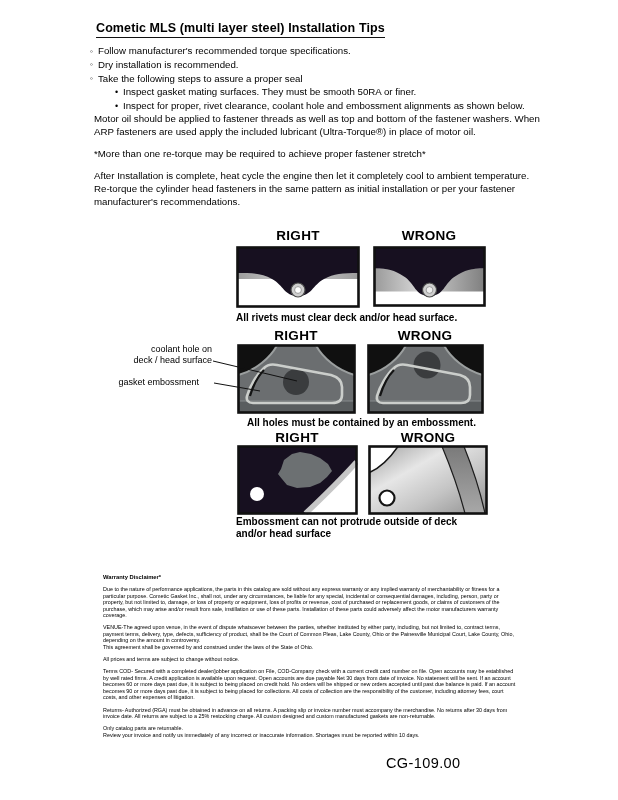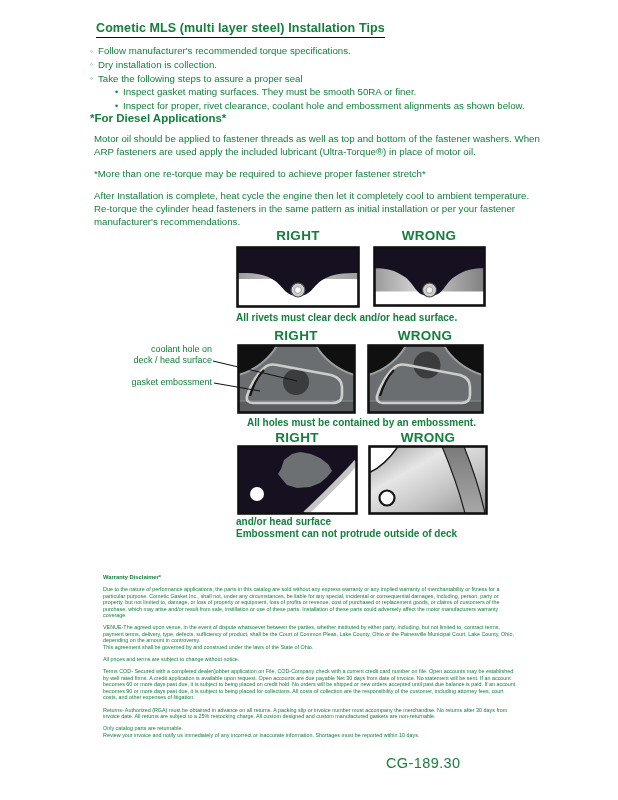--- a/index.html
+++ b/index.html
@@ -1,18 +1,18 @@
 <!DOCTYPE html>
 <html><head>
 <meta charset="utf-8">
 <style>
   html,body { margin:0; padding:0; background:#ffffff; }
   .page {
     position:relative; width:618px; height:800px; margin:0 auto;
-    background:#ffffff; color:#15803d;
+    background:#ffffff; color:#000000;
     font-family:"Liberation Sans", sans-serif;
     overflow:hidden;
   }
   .title {
     position:absolute; left:96px; top:21px;
     font-size:12.5px; font-weight:bold;
     border-bottom:1.6px solid #111; padding-bottom:2px;
     letter-spacing:0.1px;
   }
   .tips { position:absolute; left:90px; top:44px; width:445px; font-size:9.7px; line-height:13.3px; }
@@ -48,38 +48,37 @@
 
   <div class="title">Cometic MLS (multi layer steel) Installation Tips</div>
 
   <div class="tips">
     <div class="tip">
       <span class="b">◦</span>
       <span>Follow manufacturer's recommended torque specifications.</span>
     </div>
     <div class="tip">
       <span class="b">◦</span>
-      <span>Dry installation is collection.</span>
+      <span>Dry installation is recommended.</span>
     </div>
     <div class="tip">
       <span class="b">◦</span>
       <span>Take the following steps to assure a proper seal</span>
     </div>
     <div class="tip sub">
       <span class="b">•</span>
       <span>Inspect gasket mating surfaces.  They must be smooth 50RA or finer.</span>
     </div>
     <div class="tip sub">
       <span class="b">•</span>
       <span>Inspect for proper, rivet clearance, coolant hole and embossment alignments as shown below.</span>
     </div>
   </div>
 
   <div class="diesel">
-    <div class="h">*For Diesel Applications*</div>
     <p>Motor oil should be applied to fastener threads as well as top and bottom of the fastener washers. When ARP fasteners are used apply the included lubricant (Ultra-Torque®) in place of motor oil.</p>
     <p>*More than one re-torque may be required to achieve proper fastener stretch*</p>
     <p>After Installation is complete, heat cycle the engine then let it completely cool to ambient temperature. Re-torque the cylinder head fasteners in the same pattern as initial installation or per your fastener manufacturer's recommendations.</p>
   </div>
 
   <div class="panel-label" style="left:298px; top:228px;">RIGHT</div>
   <div class="panel-label" style="left:429px; top:228px;">WRONG</div>
 
   <div class="panel" style="left:236px; top:246px;">
     <svg width="124" height="62" viewBox="0 0 124 62">
@@ -119,21 +118,21 @@
 
   <div class="caption" style="left:236px; top:312px;text-align:right;">All rivets must clear deck and/or head surface.</div>
 
   <div class="panel-label" style="left:296px; top:328px;">RIGHT</div>
   <div class="panel-label" style="left:425px; top:328px;">WRONG</div>
 
   <div class="dlabel" style="left:112px; top:344px;">
     <div>coolant hole on</div>
     <div>deck / head surface</div>
   </div>
-  <div class="dlabel" style="left:112px; top:377px;">gasket embossment</div>
+  <div class="dlabel" style="left:99px; top:377px;">gasket embossment</div>
 
   <div class="panel" style="left:237px; top:344px;">
     <svg width="119" height="70" viewBox="0 0 119 70">
       <rect x="1.5" y="1.5" width="116" height="67" fill="#6b6e70"></rect>
       <rect x="1.5" y="57" width="116" height="11.5" fill="#595d5f"></rect>
       <line x1="1.5" y1="57" x2="117.5" y2="57" stroke="#878b8d" stroke-width="1"></line>
       <path d="M1.5,1.5 L40,1.5 C33,14 19,26 1.5,31 Z" fill="#101010"></path>
       <path d="M40,1.5 C33,14 19,26 1.5,31" fill="none" stroke="#9b9f9f" stroke-width="2"></path>
       <path d="M117.5,1.5 L79,1.5 C86,14 100,26 117.5,31 Z" fill="#101010"></path>
       <path d="M79,1.5 C86,14 100,26 117.5,31" fill="none" stroke="#9b9f9f" stroke-width="2"></path>
@@ -198,31 +197,31 @@
       <rect x="1.5" y="1.5" width="117" height="67" fill="#ffffff"></rect>
       <path d="M30,1.5 C22,13 12,23 1.5,27.5 L1.5,68.5 L118.5,68.5 V1.5 Z" fill="url(#g3b)"></path>
       <path d="M30,1.5 C22,13 12,23 1.5,27.5" fill="none" stroke="#141414" stroke-width="1.4"></path>
       <path d="M74,1.5 L96,1.5 C105,24 112,45 117,68.5 L97,68.5 C91,45 83,23 74,1.5 Z" fill="url(#g3s)" stroke="#1c1c1c" stroke-width="1.2"></path>
       <circle cx="19" cy="53" r="7.5" fill="#ffffff" stroke="#141414" stroke-width="2.2"></circle>
       <rect x="1.5" y="1.5" width="117" height="67" fill="none" stroke="#111111" stroke-width="2.6"></rect>
     </svg>
   </div>
 
   <div class="caption" style="left:236px; top:516px;">
+    <div>Embossment can not protrude outside of deck</div>
     <div>and/or head surface</div>
-    <div>Embossment can not protrude outside of deck</div>
   </div>
 
   <div class="disc">
     <div class="h">Warranty Disclaimer*</div>
     <p>Due to the nature of performance applications, the parts in this catalog are sold without any express warranty or any implied warranty of merchantability or fitness for a particular purpose.  Cometic Gasket Inc., shall not, under any circumstances, be liable for any special, incidental or consequential damages, including, person, party or property, but not limited to, damage, or loss of property or equipment, loss of profits or revenue, cost of purchased or replacement goods, or claims of customers of the purchase, which may arise and/or result from sale, instillation or use of these parts.  Installation of these parts could adversely affect the motor manufacturers warranty coverage.</p>
     <p class="tight">VENUE-The agreed upon venue, in the event of dispute whatsoever between the parties, whether instituted by either party, including, but not limited to, contract terms, payment terms, delivery, type, defects, sufficiency of product, shall be the Court of Common Pleas, Lake County, Ohio or the Painesville Municipal Court, Lake County, Ohio, depending on the amount in controversy.</p>
     <p>This agreement shall be governed by and construed under the laws of the State of Ohio.</p>
     <p>All prices and terms are subject to change without notice.</p>
     <p>Terms COD- Secured with a completed dealer/jobber application on File, COD-Company check with a current credit card number on file.  Open accounts may be established by well rated firms.  A credit application is available upon request.  Open accounts are due payable Net 30 days from date of invoice.  No statement will be sent.  If an account becomes 60 or more days past due, it is subject to being placed on credit hold.  No orders will be shipped or new orders accepted until past due balance is paid.  If an account becomes 90 or more days past due, it is subject to being placed for collections.  All costs of collection are the responsibility of the customer, including attorney fees, court costs, and other expenses of litigation.</p>
     <p>Returns- Authorized (RGA) must be obtained in advance on all returns.  A packing slip or invoice number must accompany the merchandise.  No returns after 30 days from invoice date.  All returns are subject to a 25% restocking charge.  All custom designed and custom manufactured gaskets are non-returnable.</p>
     <p class="tight">Only catalog parts are returnable.</p>
     <p class="tight">Review your invoice and notify us immediately of any incorrect or inaccurate information.  Shortages must be reported within 10 days.</p>
   </div>
 
-  <div class="pagenum">CG-189.30</div>
+  <div class="pagenum">CG-109.00</div>
 
 </div>
 
 </body></html>

